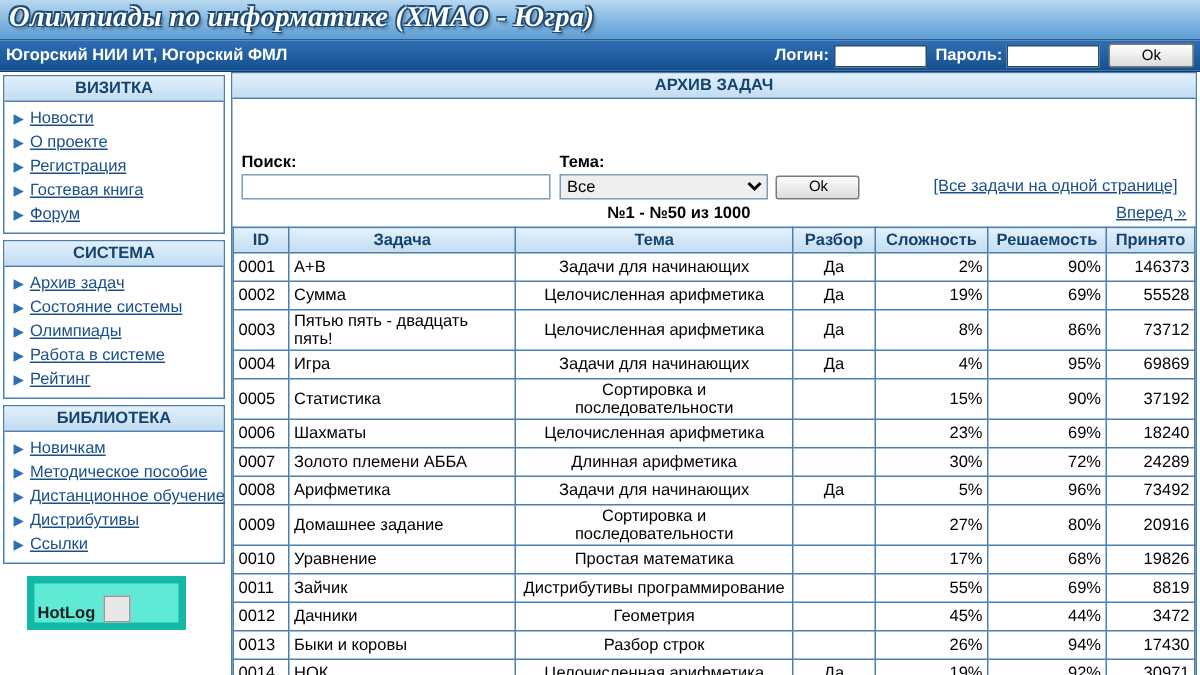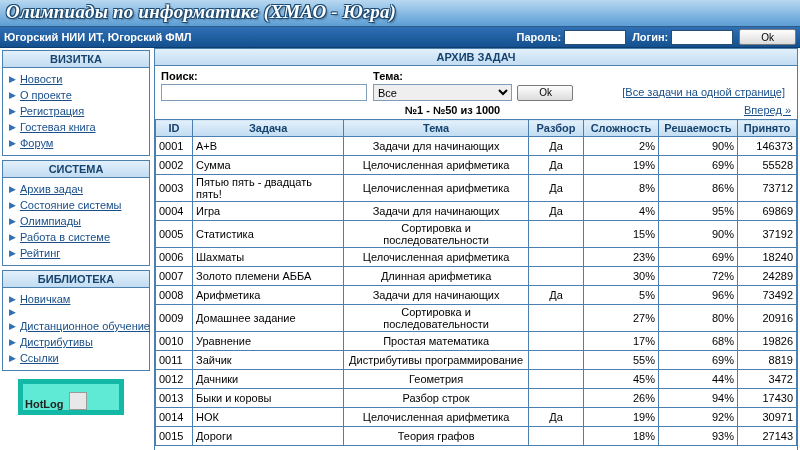--- a/index.html
+++ b/index.html
@@ -157,20 +157,21 @@
     color: #15436e;
     font-size: 11px;
     padding: 2px 0;
     border-bottom: 1px solid #4a7fae;
   }
   .search-row {
     display: flex;
     align-items: flex-start;
     padding: 4px 6px 2px 6px;
     gap: 0;
+    margin-top: 32px;
   }
   .search-col { display: flex; flex-direction: column; }
   .search-col.first { width: 212px; }
   .search-col.second { width: 200px; }
   .field-label { font-weight: bold; font-size: 11px; margin-bottom: 2px; }
   .search-input {
     width: 200px; height: 15px;
     border: 1px solid #7f9db9;
     font-size: 11px;
     padding: 0 2px;
@@ -238,27 +239,27 @@
 <div id="page">
 
   <div class="banner">
     <div class="banner-title">Олимпиады по информатике (ХМАО - Югра)</div>
   </div>
 
   <div class="topbar">
     <span class="site-name">Югорский НИИ ИТ, Югорский ФМЛ</span>
     <span class="spacer"></span>
     <span class="login-group">
+      <label>Логин:</label>
+      <input type="text" class="login-input" value="" style="">
+    </span>
+    <span class="login-group">
       <label>Пароль:</label>
       <input type="password" class="password-input" value="" style="">
     </span>
-    <span class="login-group">
-      <label>Логин:</label>
-      <input type="text" class="login-input" value="" style="">
-    </span>
     <button class="btn-ok">Ok</button>
   </div>
 
   <div class="body-wrap">
 
     <div class="sidebar">
 
       <div class="panel">
         <div class="panel-head">ВИЗИТКА</div>
         <div class="panel-body">
@@ -313,20 +314,21 @@
 
       <div class="panel">
         <div class="panel-head">БИБЛИОТЕКА</div>
         <div class="panel-body">
           <div class="nav-item">
             <span class="arrow">▶</span>
             <span class="nav-link">Новичкам</span>
           </div>
           <div class="nav-item">
             <span class="arrow">▶</span>
+            <span class="nav-link">Методическое пособие</span>
           </div>
           <div class="nav-item">
             <span class="arrow">▶</span>
             <span class="nav-link">Дистанционное обучение</span>
           </div>
           <div class="nav-item">
             <span class="arrow">▶</span>
             <span class="nav-link">Дистрибутивы</span>
           </div>
           <div class="nav-item">

